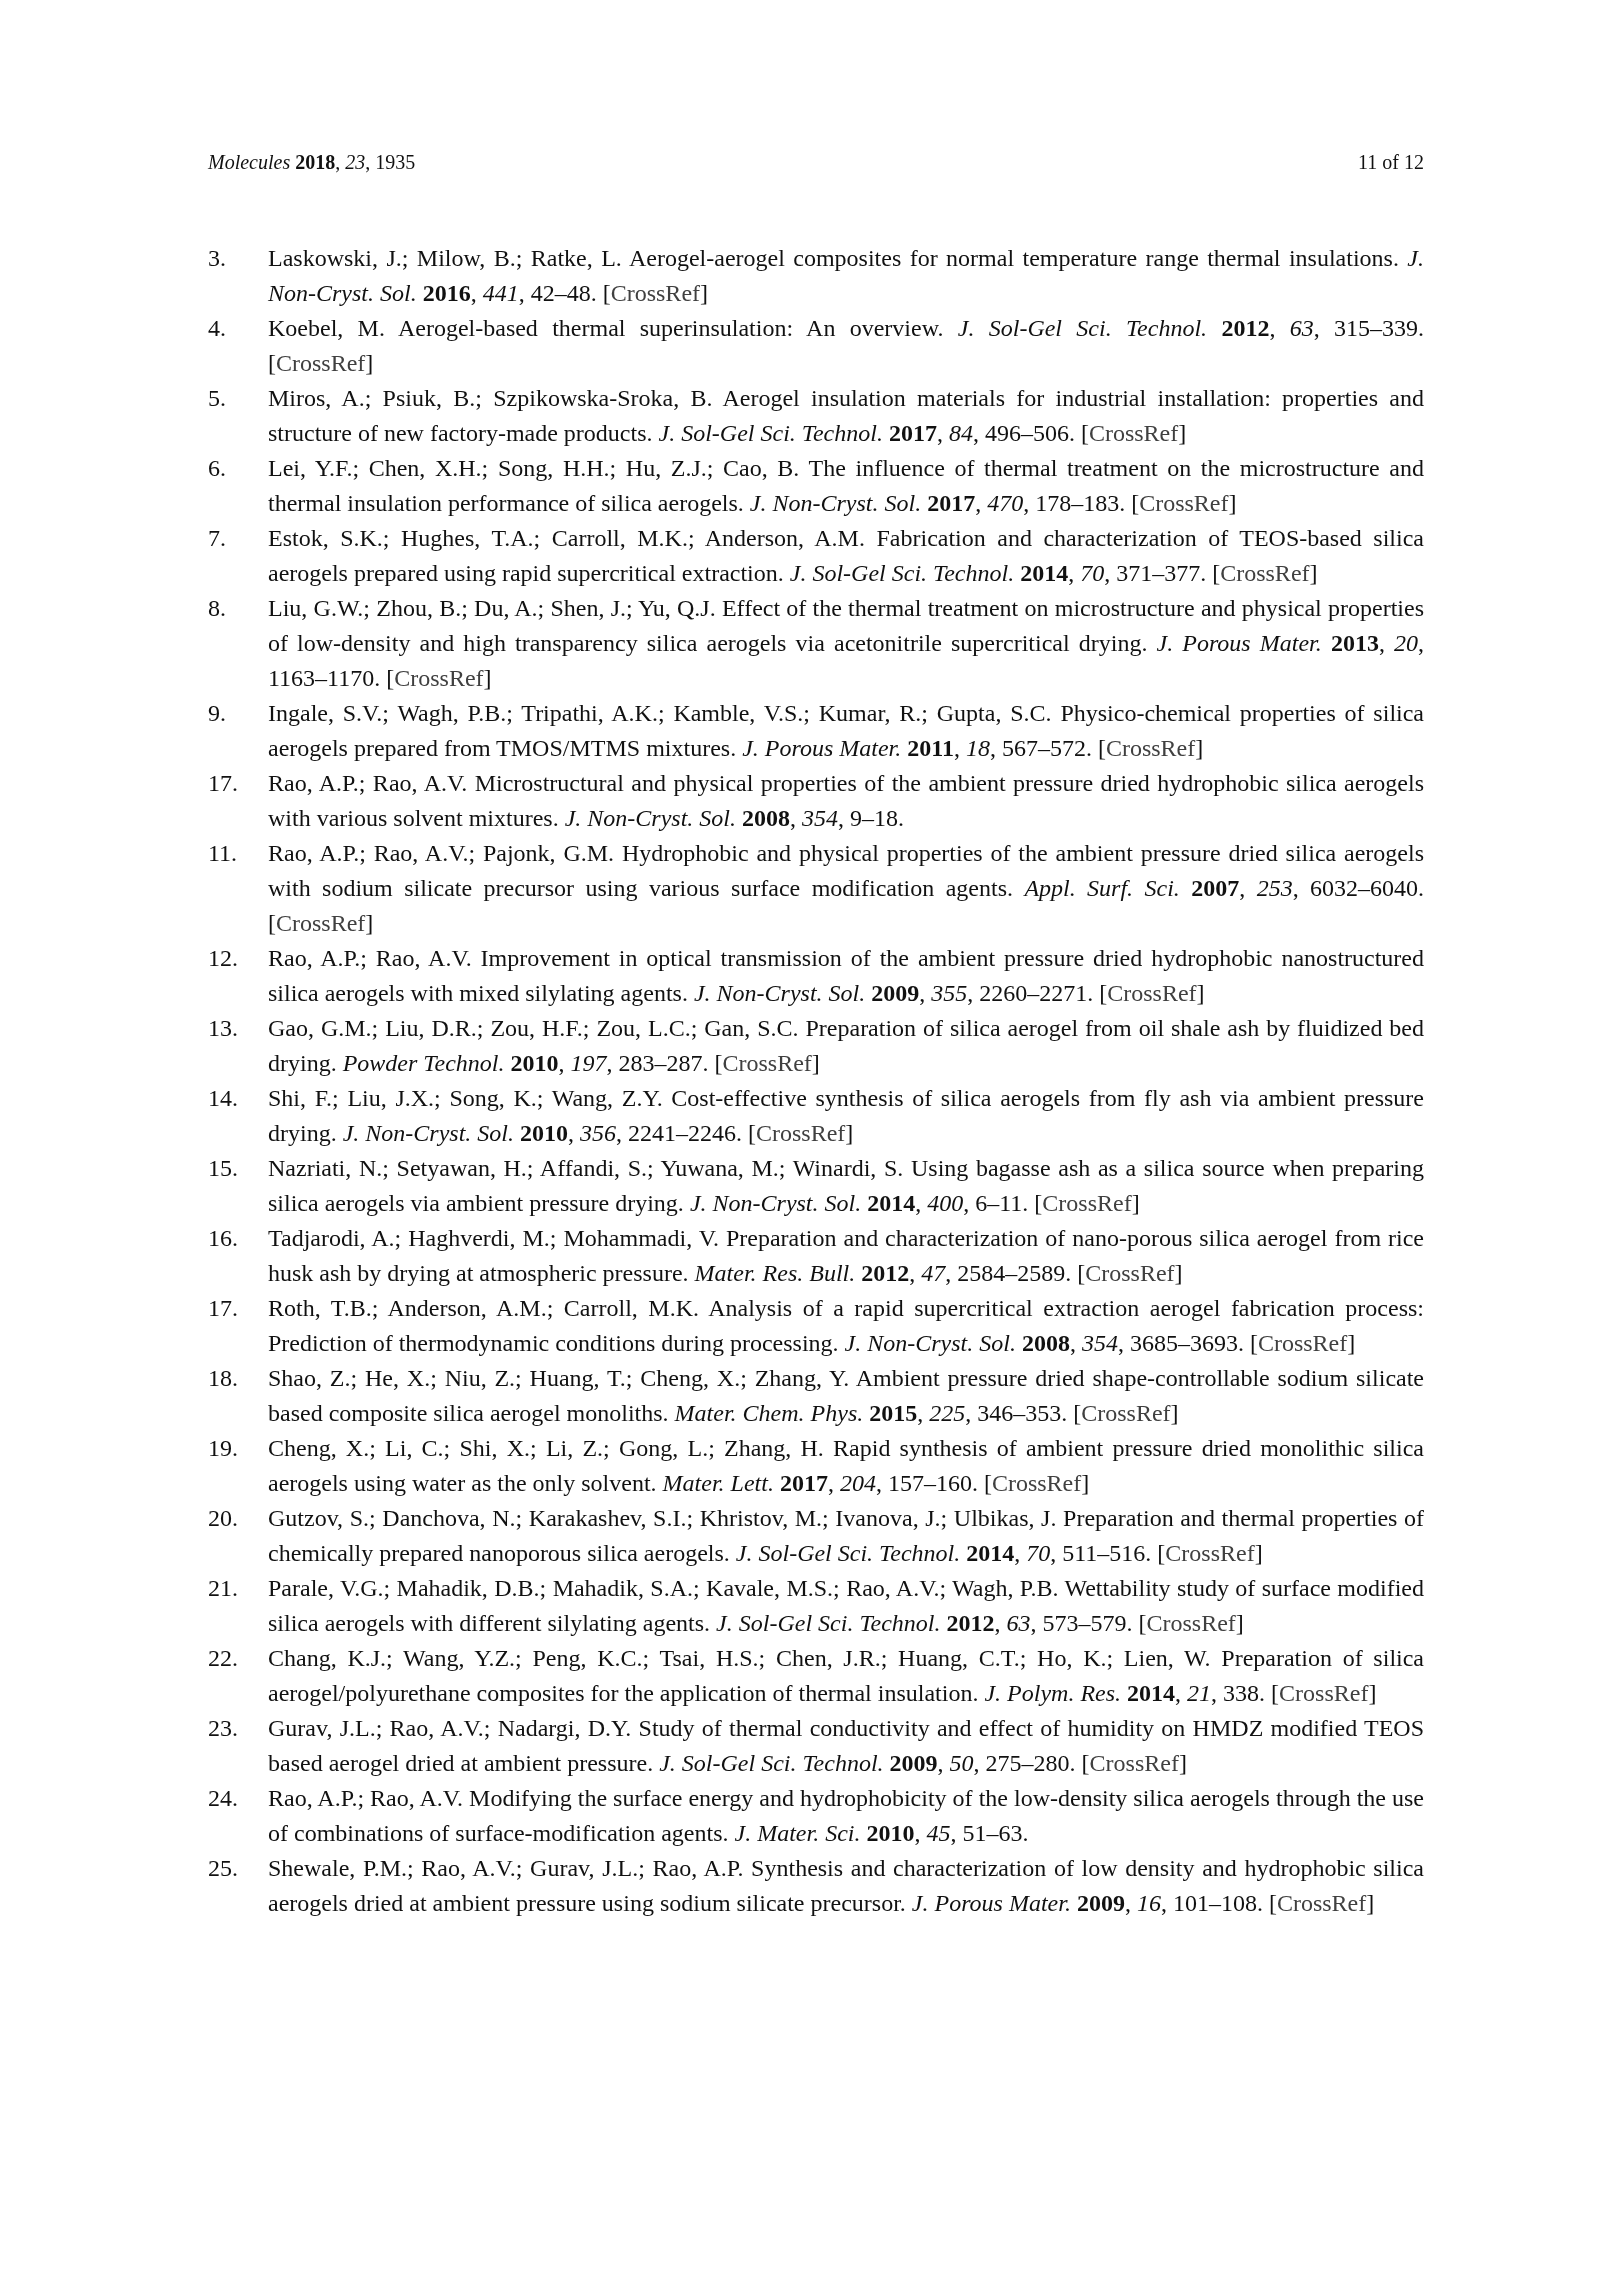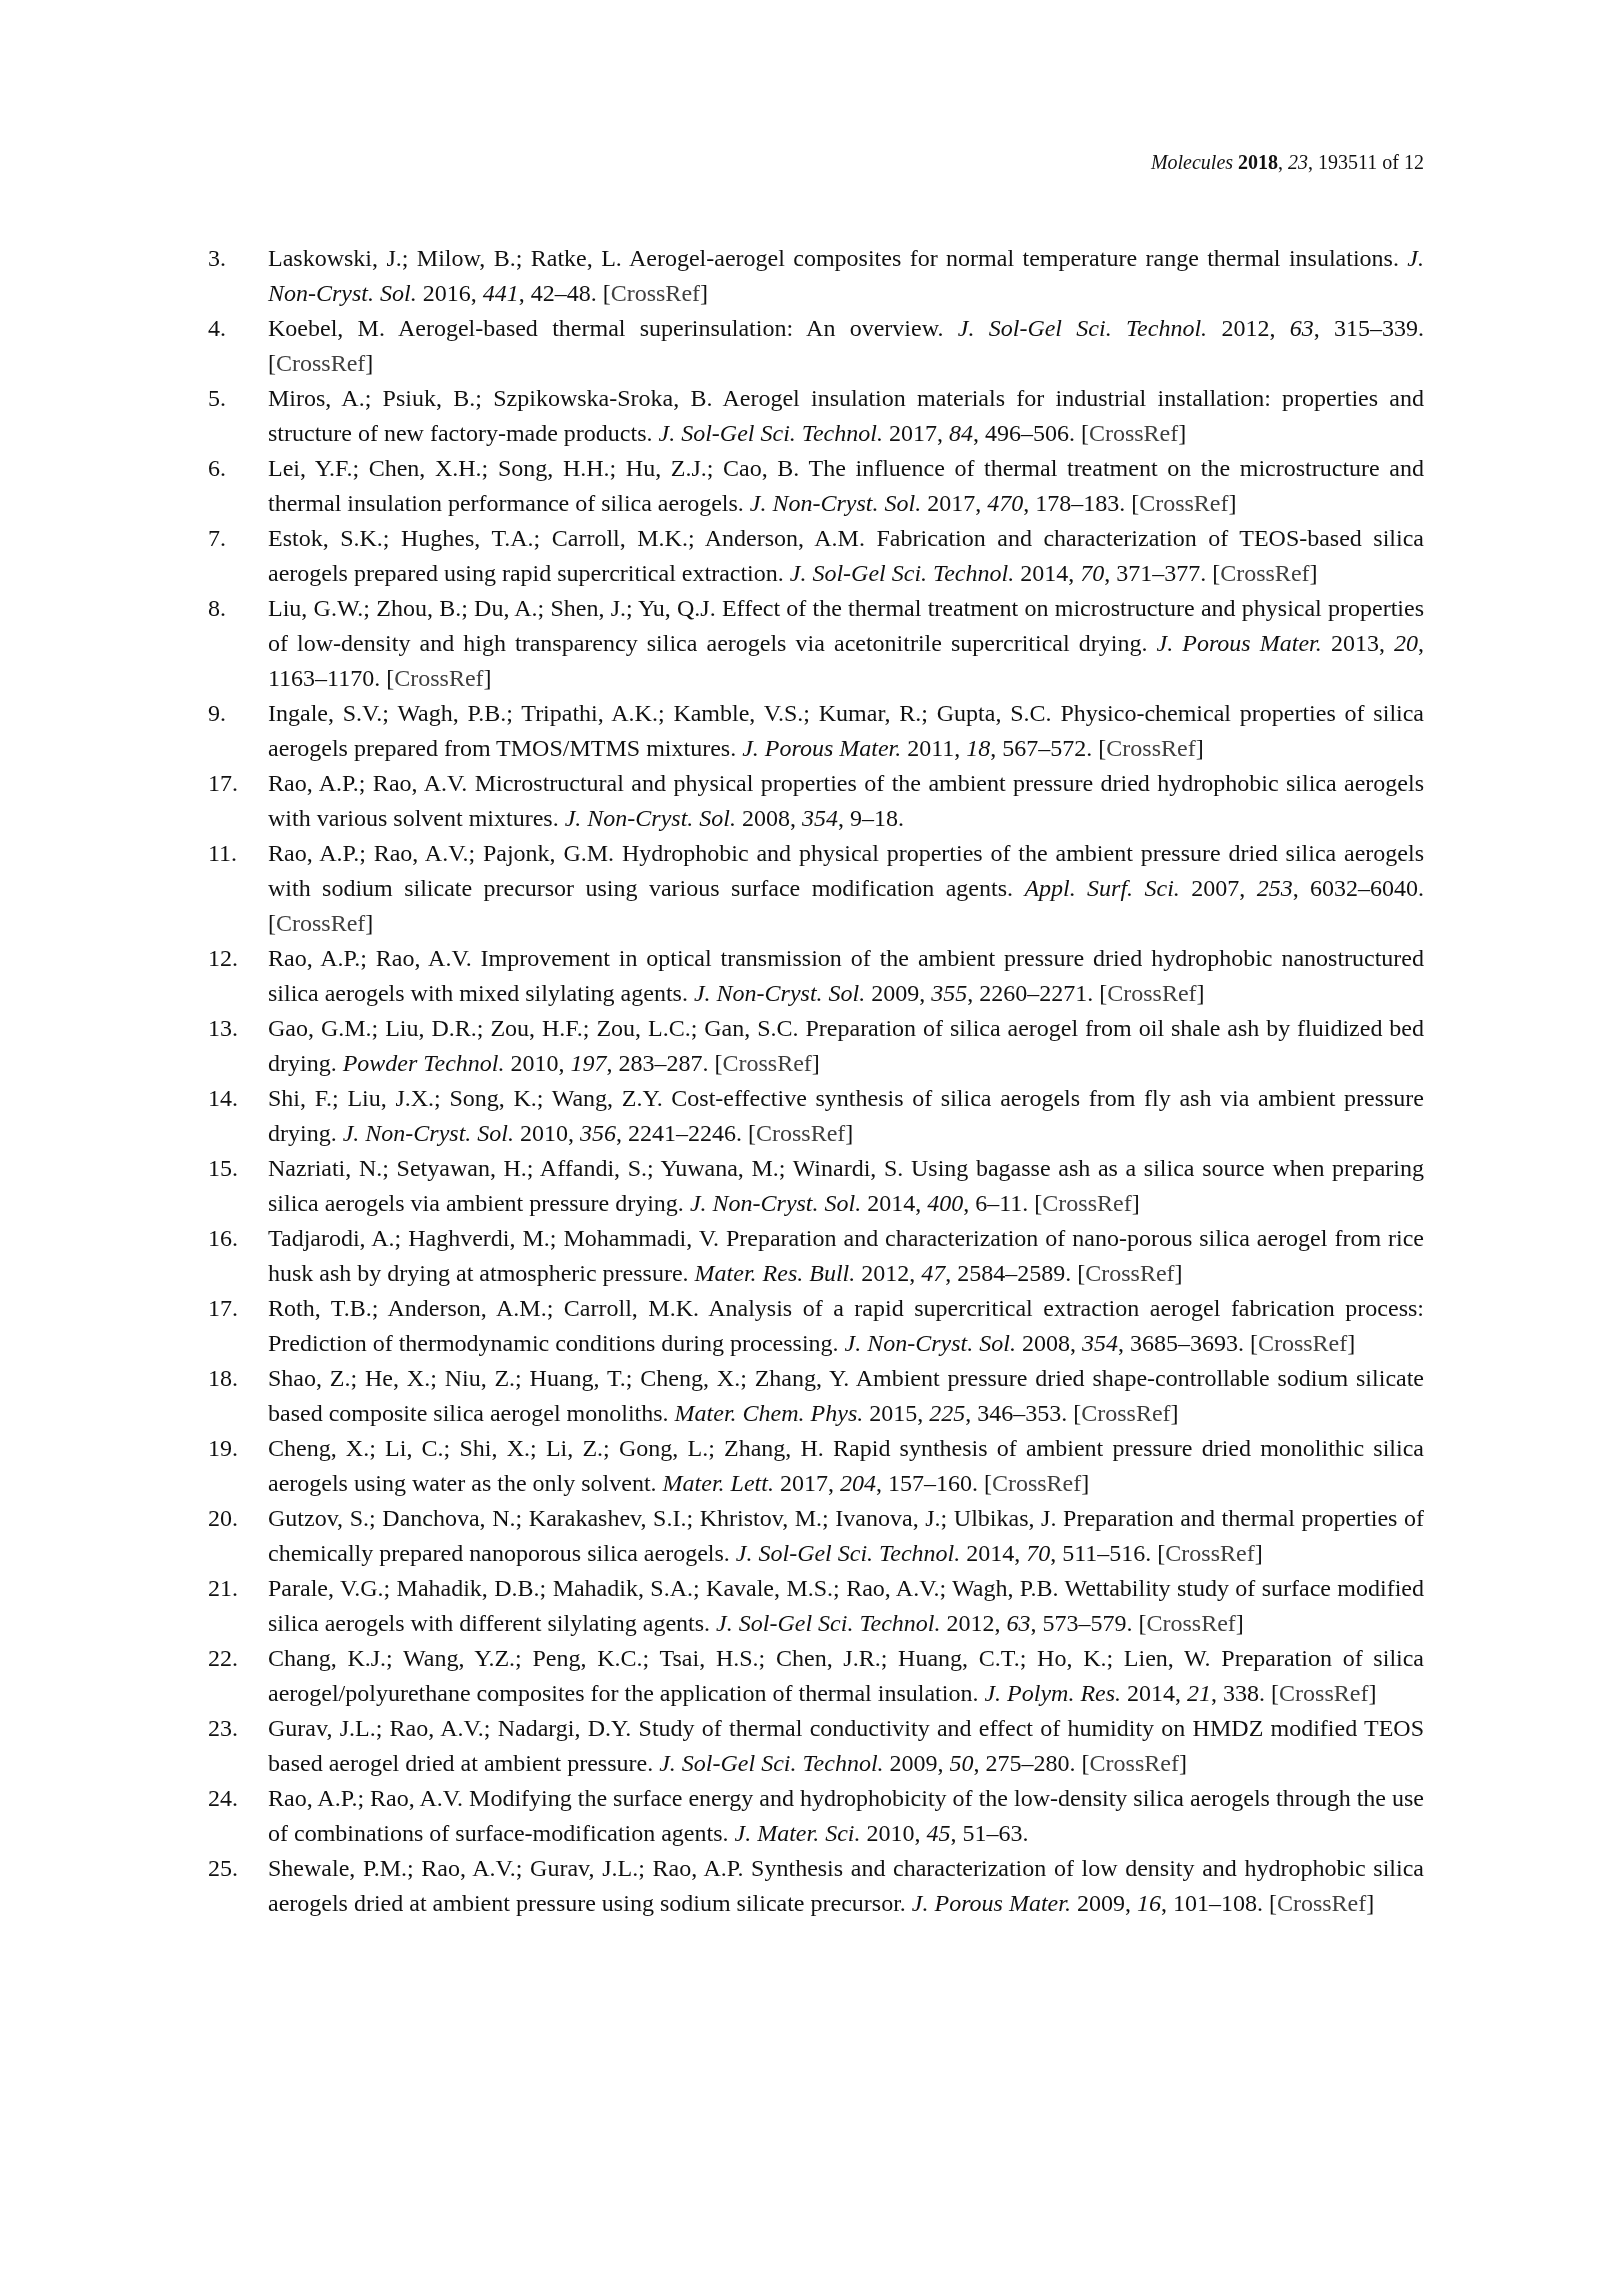--- a/index.html
+++ b/index.html
@@ -4,37 +4,37 @@
 <style>
   html, body { margin: 0; padding: 0; background: #ffffff; }
   body {
     width: 1623px; height: 2295px; position: relative; overflow: hidden;
     font-family: "Liberation Serif", "DejaVu Serif", serif;
     color: #111111;
   }
   .header {
     position: absolute; left: 208px; top: 149px; width: 1216px;
     font-size: 20px; line-height: 26px;
-    display: flex; justify-content: flex-end;
+    display: flex; justify-content: space-between;
   }
   .header i { font-style: italic; }
   .header b { font-weight: bold; }
   .refs {
     position: absolute; left: 208px; top: 241px; width: 1216px;
     font-size: 24px; line-height: 35px;
   }
   .ref {
     position: relative; padding-left: 60px; text-align: justify;
     margin: 0;
   }
   .ref .num {
     position: absolute; left: 0; top: 0; width: 52px;
   }
   .ref i { font-style: italic; }
-  .ref b { font-weight: normal; }
+  .ref b { font-weight: bold; }
   .crossref { color: #404040; text-decoration: none; cursor: pointer; }
 </style>
 </head>
 <body>
 
 <div class="header">
   <div>
     <i>Molecules</i>
     <b>2018</b>,
     <i>23</i>,

